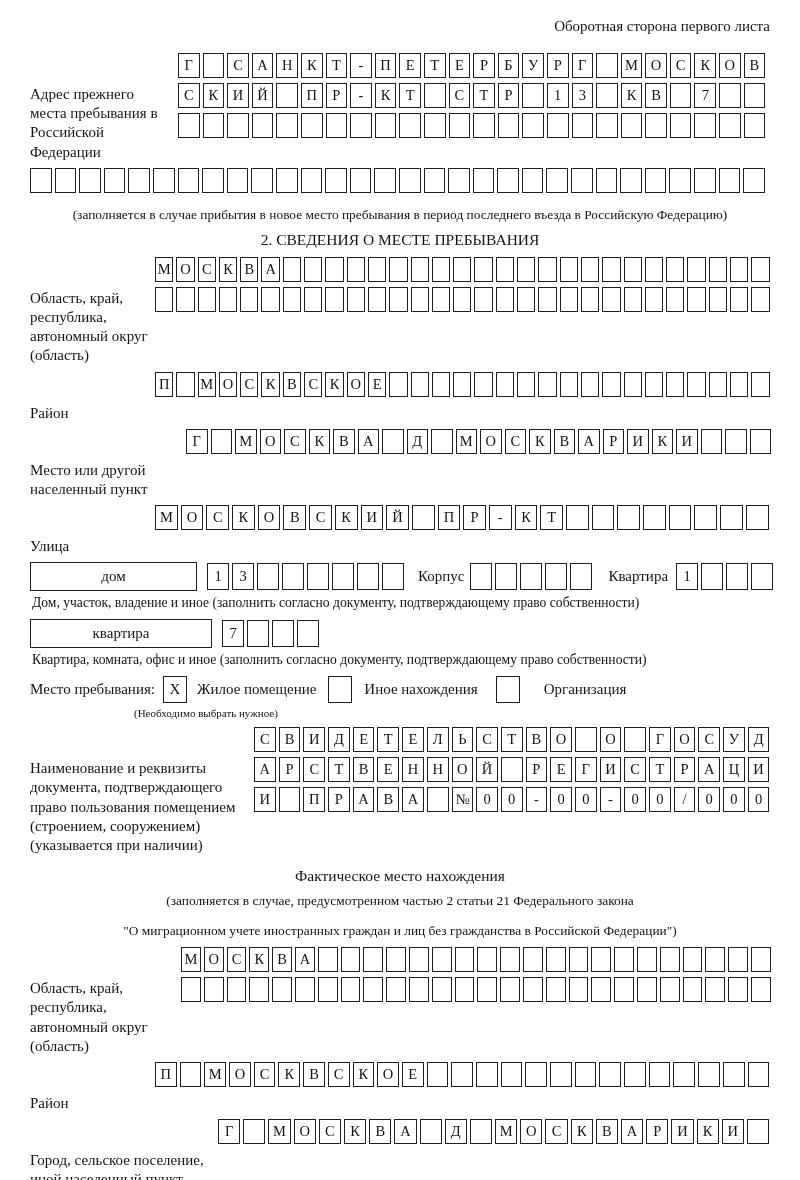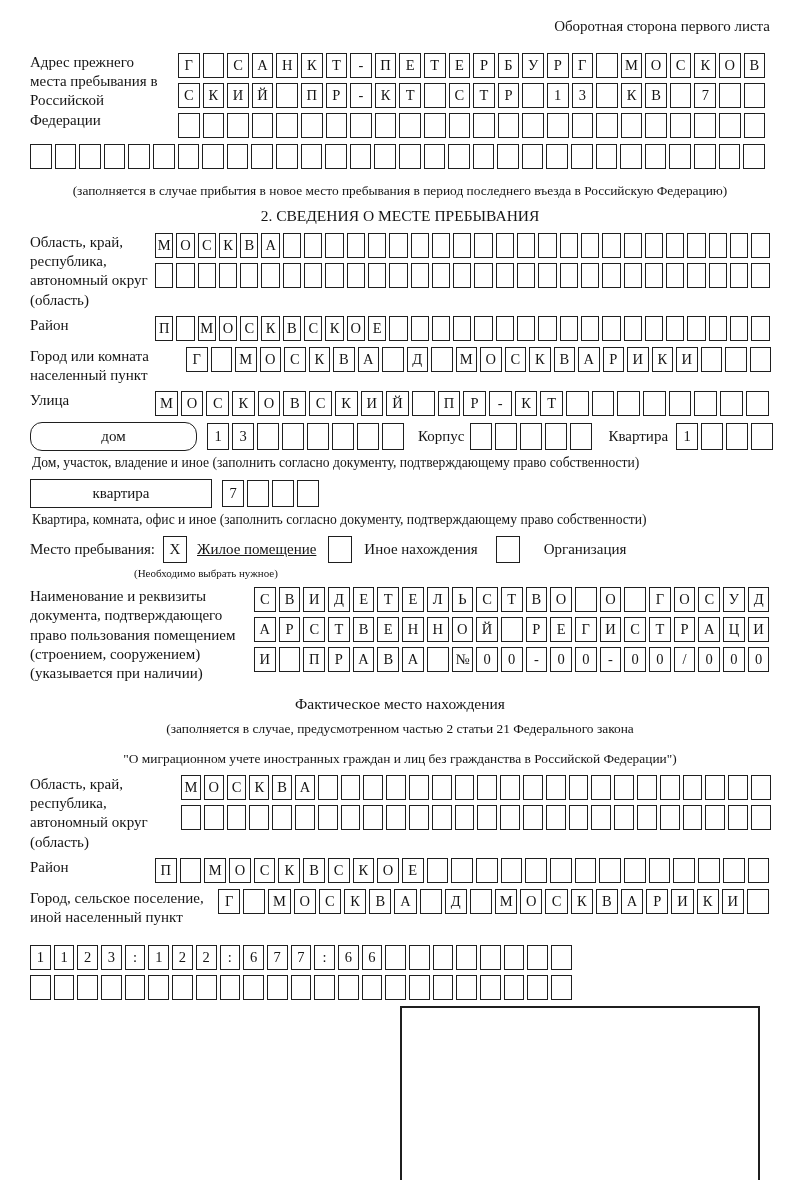--- a/index.html
+++ b/index.html
@@ -1,20 +1,20 @@
 <!DOCTYPE html>
 <html><head>
 <meta charset="utf-8">
 <style>
   html,body{margin:0;padding:0;background:#fff;}
   body{width:800px;height:1180px;font-family:"Liberation Serif",serif;color:#141414;}
   .page{box-sizing:border-box;width:800px;padding:14px 30px 10px 30px;}
   .right-note{text-align:right;font-size:15px;margin:4px 0 18px 0;}
   .flex-row{display:flex;align-items:flex-start;margin-bottom:6px;}
-  .label{font-size:15px;line-height:1.28;flex:none;padding-right:6px;box-sizing:border-box;}
+  .label{font-size:15px;line-height:1.28;flex:none;padding-right:6px;box-sizing:border-box;margin-top:32px;}
   .stack{display:flex;flex-direction:column;gap:5px;}
   .boxes{display:flex;gap:3px;flex:none;}
   .box{box-sizing:border-box;height:25px;border:1.8px solid #1f1f1f;background:#fff;
        display:flex;align-items:center;justify-content:center;font-size:14.5px;flex:none;}
   
   .s1 .box{width:21.6px;}
   .s1full .box{width:21.6px;}
   .n29 .box{width:18.3px;}
   .c24 .box{width:21.5px;}
   .st24 .box{width:22.7px;}
@@ -23,21 +23,21 @@
   .d25 .box{width:21.7px;}
   .c22 .box{width:22.2px;}
   .k23 .box{width:20.7px;}
   .hnum .box{width:22px;height:27px;}
   .cb{width:24px;height:27px;font-size:15px;}
   .caption{font-size:13.4px;text-align:center;margin:2px 0 8px 0;}
   .caption-left{font-size:13.6px;text-align:left;margin:2px 0 8px 2px;}
   .sec-title{font-size:15.5px;font-weight:normal;text-align:center;margin:8px 0 8px 0;}
   .widebox{box-sizing:border-box;border:1.8px solid #1f1f1f;height:29px;display:flex;
            align-items:center;justify-content:center;font-size:15px;flex:none;}
-  .dom-box{width:167px;border-radius:12px;}
+  .dom-box{width:167px;}
   .kv-box{width:182px;}
   .inline-label{font-size:15px;flex:none;text-align:center;}
   .house-row,.check-row{display:flex;align-items:center;margin-bottom:4px;}
   .choose-note{width:fit-content;margin:0 0 8px 104px;font-size:11px;}
   .stamp-box{box-sizing:border-box;border:2px solid #1f1f1f;width:360px;height:178px;
              margin-left:370px;margin-top:4px;}
   .stamp-note{width:382px;margin-left:352px;text-align:center;font-size:13.6px;line-height:1.38;margin-top:4px;}
   .mb2{margin-bottom:14px;}
 </style>
 </head>
@@ -263,21 +263,21 @@
         <span class="box"></span>
         <span class="box"></span>
         <span class="box"></span>
         <span class="box"></span>
         <span class="box"></span>
         <span class="box"></span>
       </div>
   </div>
 
   <div class="flex-row">
-    <div class="label" style="width:156px;">Город или комната населенный пункт</div>
+    <div class="label" style="width:156px;">Место или другой населенный пункт</div>
     <div class="boxes c24">
         <span class="box">Г</span>
         <span class="box"></span>
         <span class="box">М</span>
         <span class="box">О</span>
         <span class="box">С</span>
         <span class="box">К</span>
         <span class="box">В</span>
         <span class="box">А</span>
         <span class="box"></span>
@@ -370,21 +370,21 @@
         <span class="box"></span>
         <span class="box"></span>
         <span class="box"></span>
       </div>
   </div>
   <div class="caption-left">Квартира, комната, офис и иное (заполнить согласно документу, подтверждающему право собственности)</div>
 
   <div class="check-row">
     <span class="inline-label">Место пребывания:</span>
     <span class="box cb" style="margin-left:8px;">X</span>
-    <span class="inline-label" style="margin-left:10px;text-decoration:underline;">Жилое помещение</span>
+    <span class="inline-label" style="margin-left:10px;">Жилое помещение</span>
     <span class="box cb" style="margin-left:12px;"></span>
     <span class="inline-label" style="margin-left:12px;">Иное нахождения</span>
     <span class="box cb" style="margin-left:18px;"></span>
     <span class="inline-label" style="margin-left:24px;">Организация</span>
   </div>
   <div class="choose-note">(Необходимо выбрать нужное)</div>
 
   <div class="flex-row">
     <div class="label" style="width:224px;">Наименование и реквизиты документа, подтверждающего право пользования помещением (строением, сооружением) (указывается при наличии)</div>
     <div class="stack">

